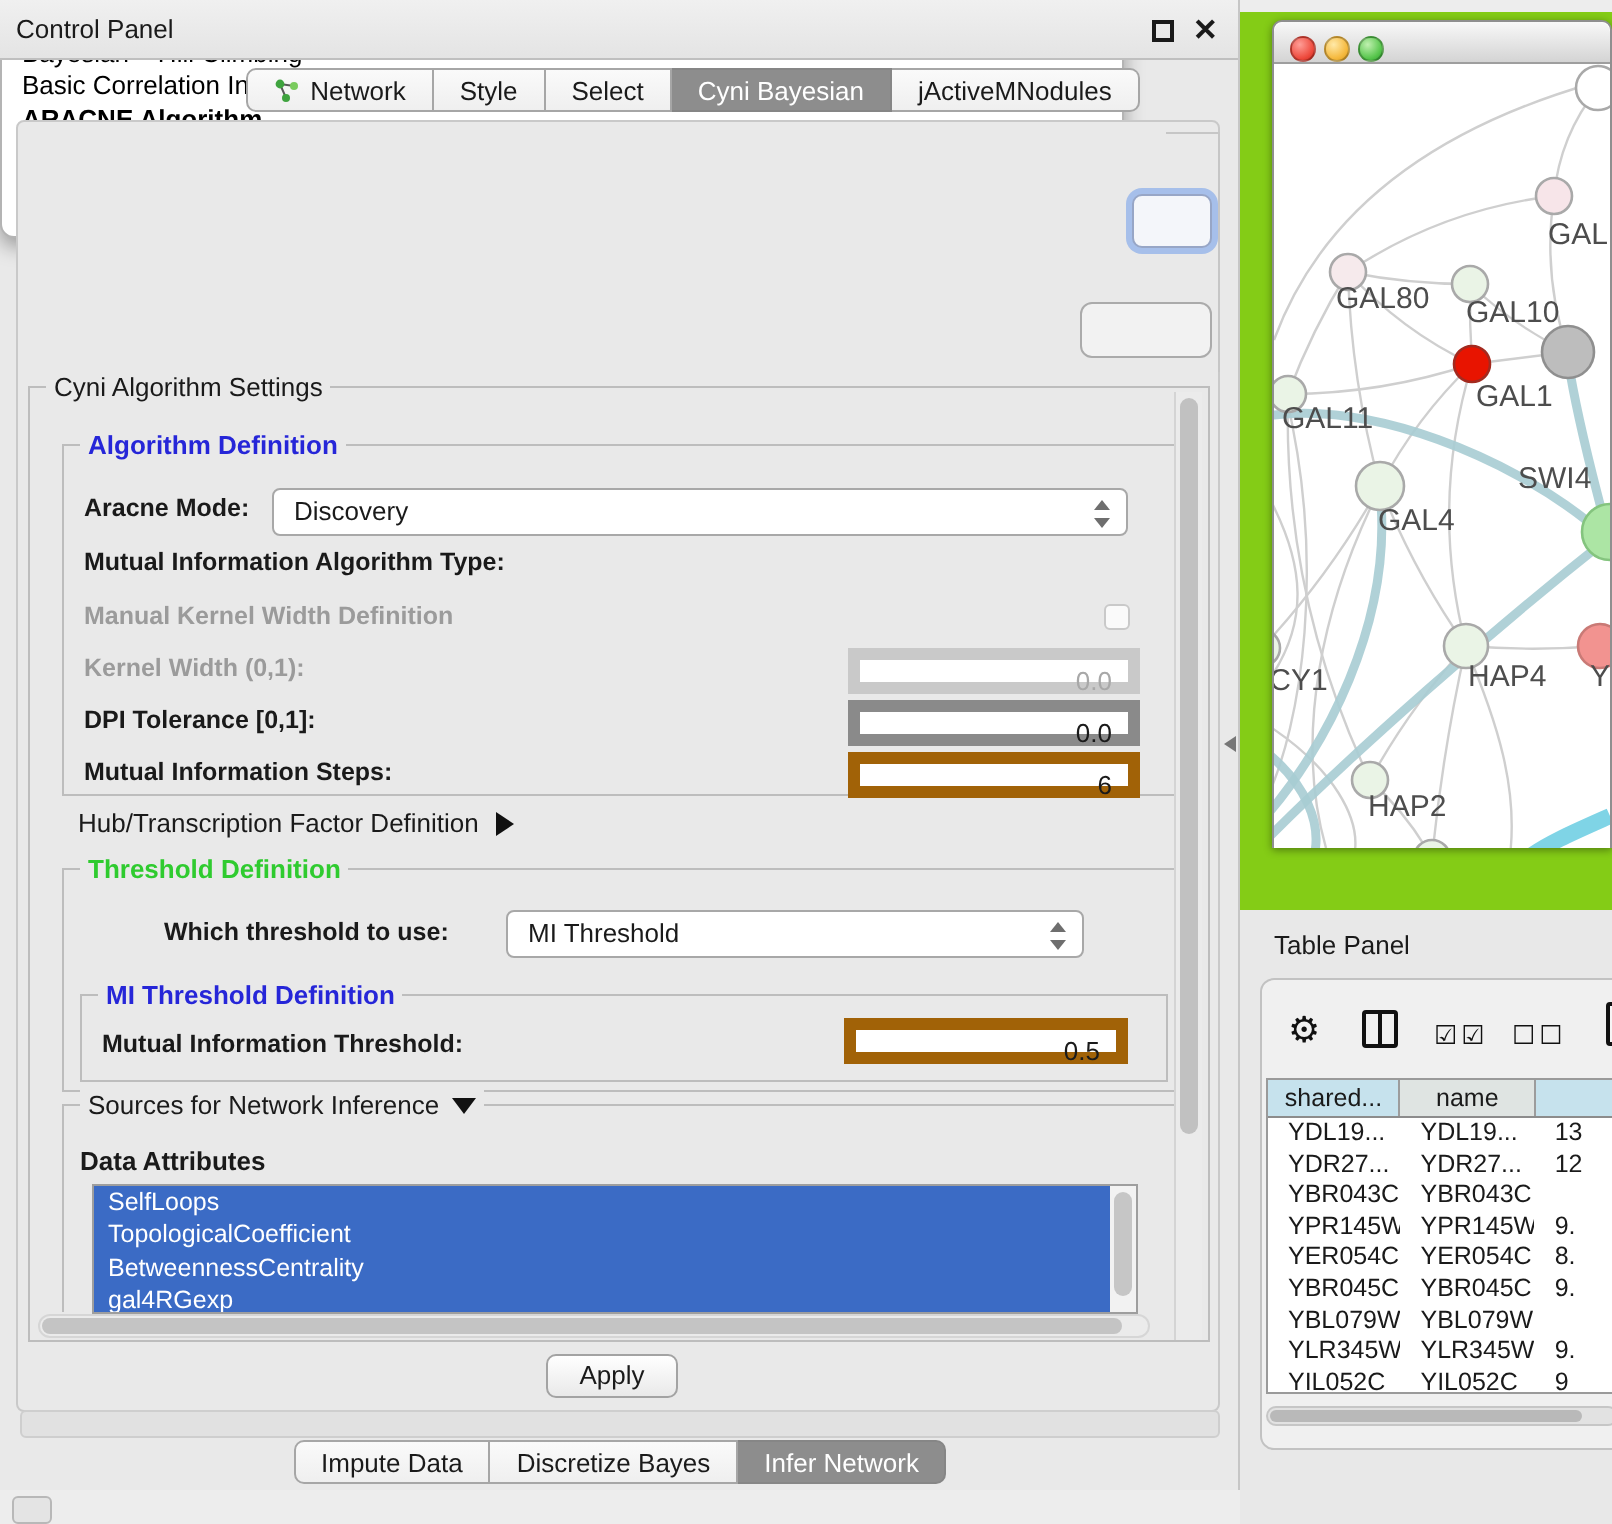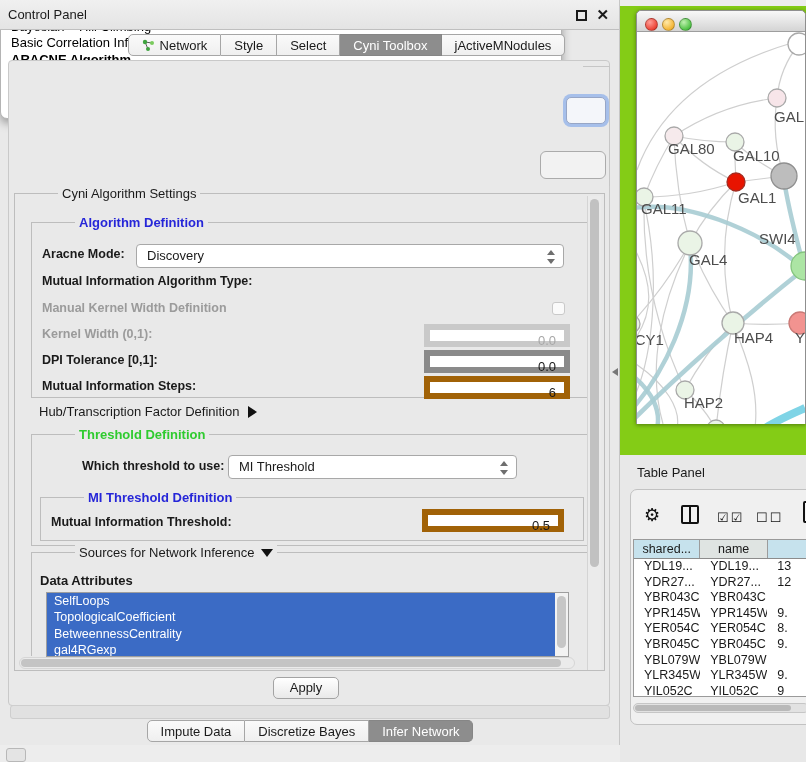--- a/index.html
+++ b/index.html
@@ -31,21 +31,21 @@
   #frag-combo2 { left:540px; top:151px; width:66px; height:28px; border:1px solid #ABABAB; border-radius:6px; background:#F2F2F2; z-index:4; }
 
   
   #algo-popup { left:18px; top:57px; width:562px; height:119px; background:#FFFFFF; border:1px solid #B4B4B4; border-radius:0 0 7px 7px; box-shadow:0 4px 10px rgba(0,0,0,.35); z-index:10; overflow:hidden; }
   #algo-placeholder { height:18px; text-align:center; color:#BEBEBE; padding-top:2px; }
   .algo-item { height:16.3px; line-height:16.3px; padding-left:10px; color:#000; }
   .algo-item.bold { font-weight:bold; }
 
   
   .groupbox { position:absolute; border:1px solid #BDBDBD; }
-  .group-title { position:absolute; left:8px; top:-8px; background:#E9E9E9; padding:0 4px; white-space:nowrap;margin-left:35px; }
+  .group-title { position:absolute; left:8px; top:-8px; background:#E9E9E9; padding:0 4px; white-space:nowrap; }
   .t-blue { color:#2626D8; font-weight:bold; }
   .t-green { color:#2FCB2F; font-weight:bold; }
   #settings { left:14px; top:193px; width:591px; height:478px; }
   .flabel { position:absolute; font-weight:bold; font-size:12.5px; white-space:nowrap; }
   .flabel.dis { color:#9B9B9B; }
   .combo { position:absolute; height:24px; background:#FFFFFF; border:1px solid #A8A8A8; border-radius:4px; padding-left:10px; line-height:22px; font-size:13px; }
   .spin { position:absolute; right:8px; top:5px; width:8px; height:14px; }
   .spin:before { content:""; position:absolute; left:0; top:0; border-left:4px solid transparent; border-right:4px solid transparent; border-bottom:5px solid #6E6E6E; }
   .spin:after { content:""; position:absolute; left:0; bottom:0; border-left:4px solid transparent; border-right:4px solid transparent; border-top:5px solid #6E6E6E; }
   .tfield { position:absolute; height:23px; background:#FFFFFF; border:6px solid #a16207; text-align:right; padding-right:8px; line-height:21px; font-size:13px; }
@@ -129,21 +129,21 @@
             </svg>
             <span>Network</span>
           </div>
           <div class="seg">
             <span>Style</span>
           </div>
           <div class="seg">
             <span>Select</span>
           </div>
           <div class="seg sel">
-            <span>Cyni Toolbox</span>
+            <span>Cyni Bayesian</span>
           </div>
           <div class="seg">
             <span>jActiveMNodules</span>
           </div>
         </div>
     </div>
 
     <div id="content-panel" class="abs"></div>
 
     <div id="frag-groupline" class="abs"></div>
@@ -190,21 +190,21 @@
       </div>
 
       <div id="hub-row">
         <span>Hub/Transcription Factor Definition</span><span class="tri"></span>
       </div>
 
       <div class="groupbox" style="left:16px; top:240px; width:561px; height:112px;padding-left:28px;">
         <span class="group-title t-green">Threshold Definition</span>
 
         <span class="flabel" style="left:50px; top:24px;">Which threshold to use:</span>
-        <div class="combo" style="left:196px; top:20px; width:289px;">
+        <div class="combo" style="left:221px; top:20px; width:289px;">
           <span>MI Threshold</span>
           <span class="spin"></span>
         </div>
 
         <div class="groupbox" style="left:8px; top:62px; width:544px; height:44px;">
           <span class="group-title t-blue">MI Threshold Definition</span>
           <span class="flabel" style="left:10px; top:17px;">Mutual Information Threshold:</span>
           <div class="tfield" style="left:381px; top:11px; width:142px;">0.5</div>
         </div>
       </div>

